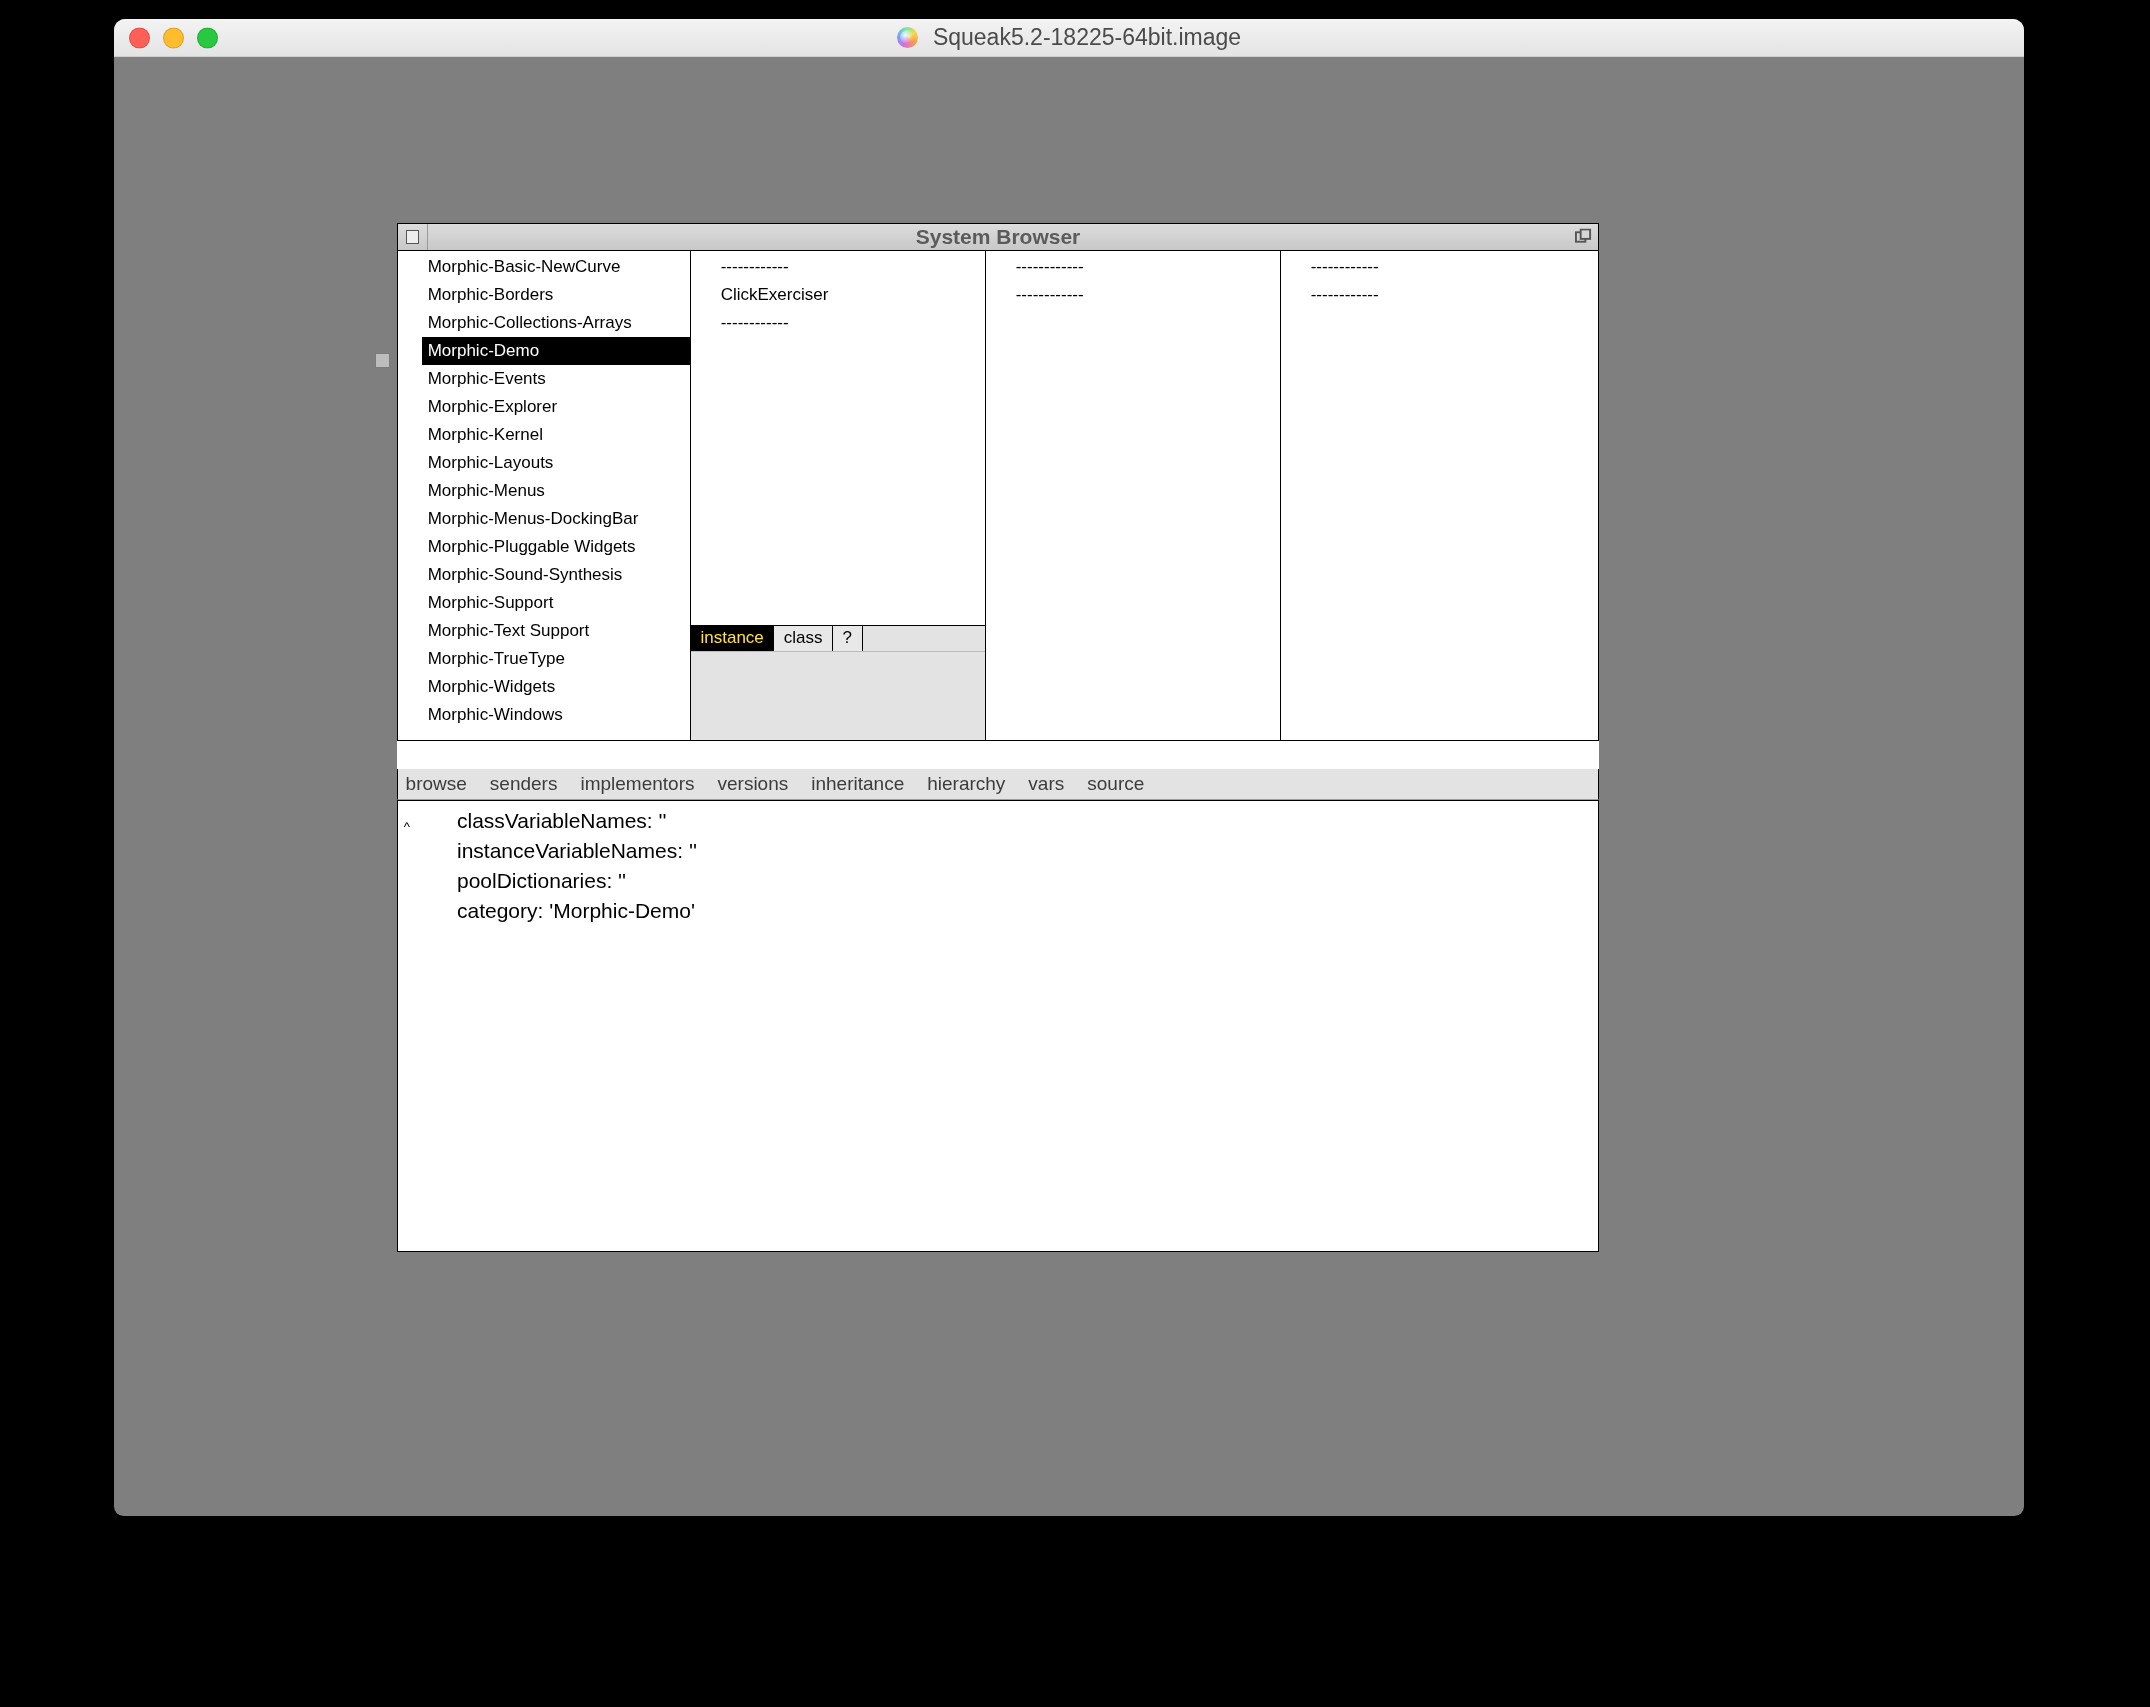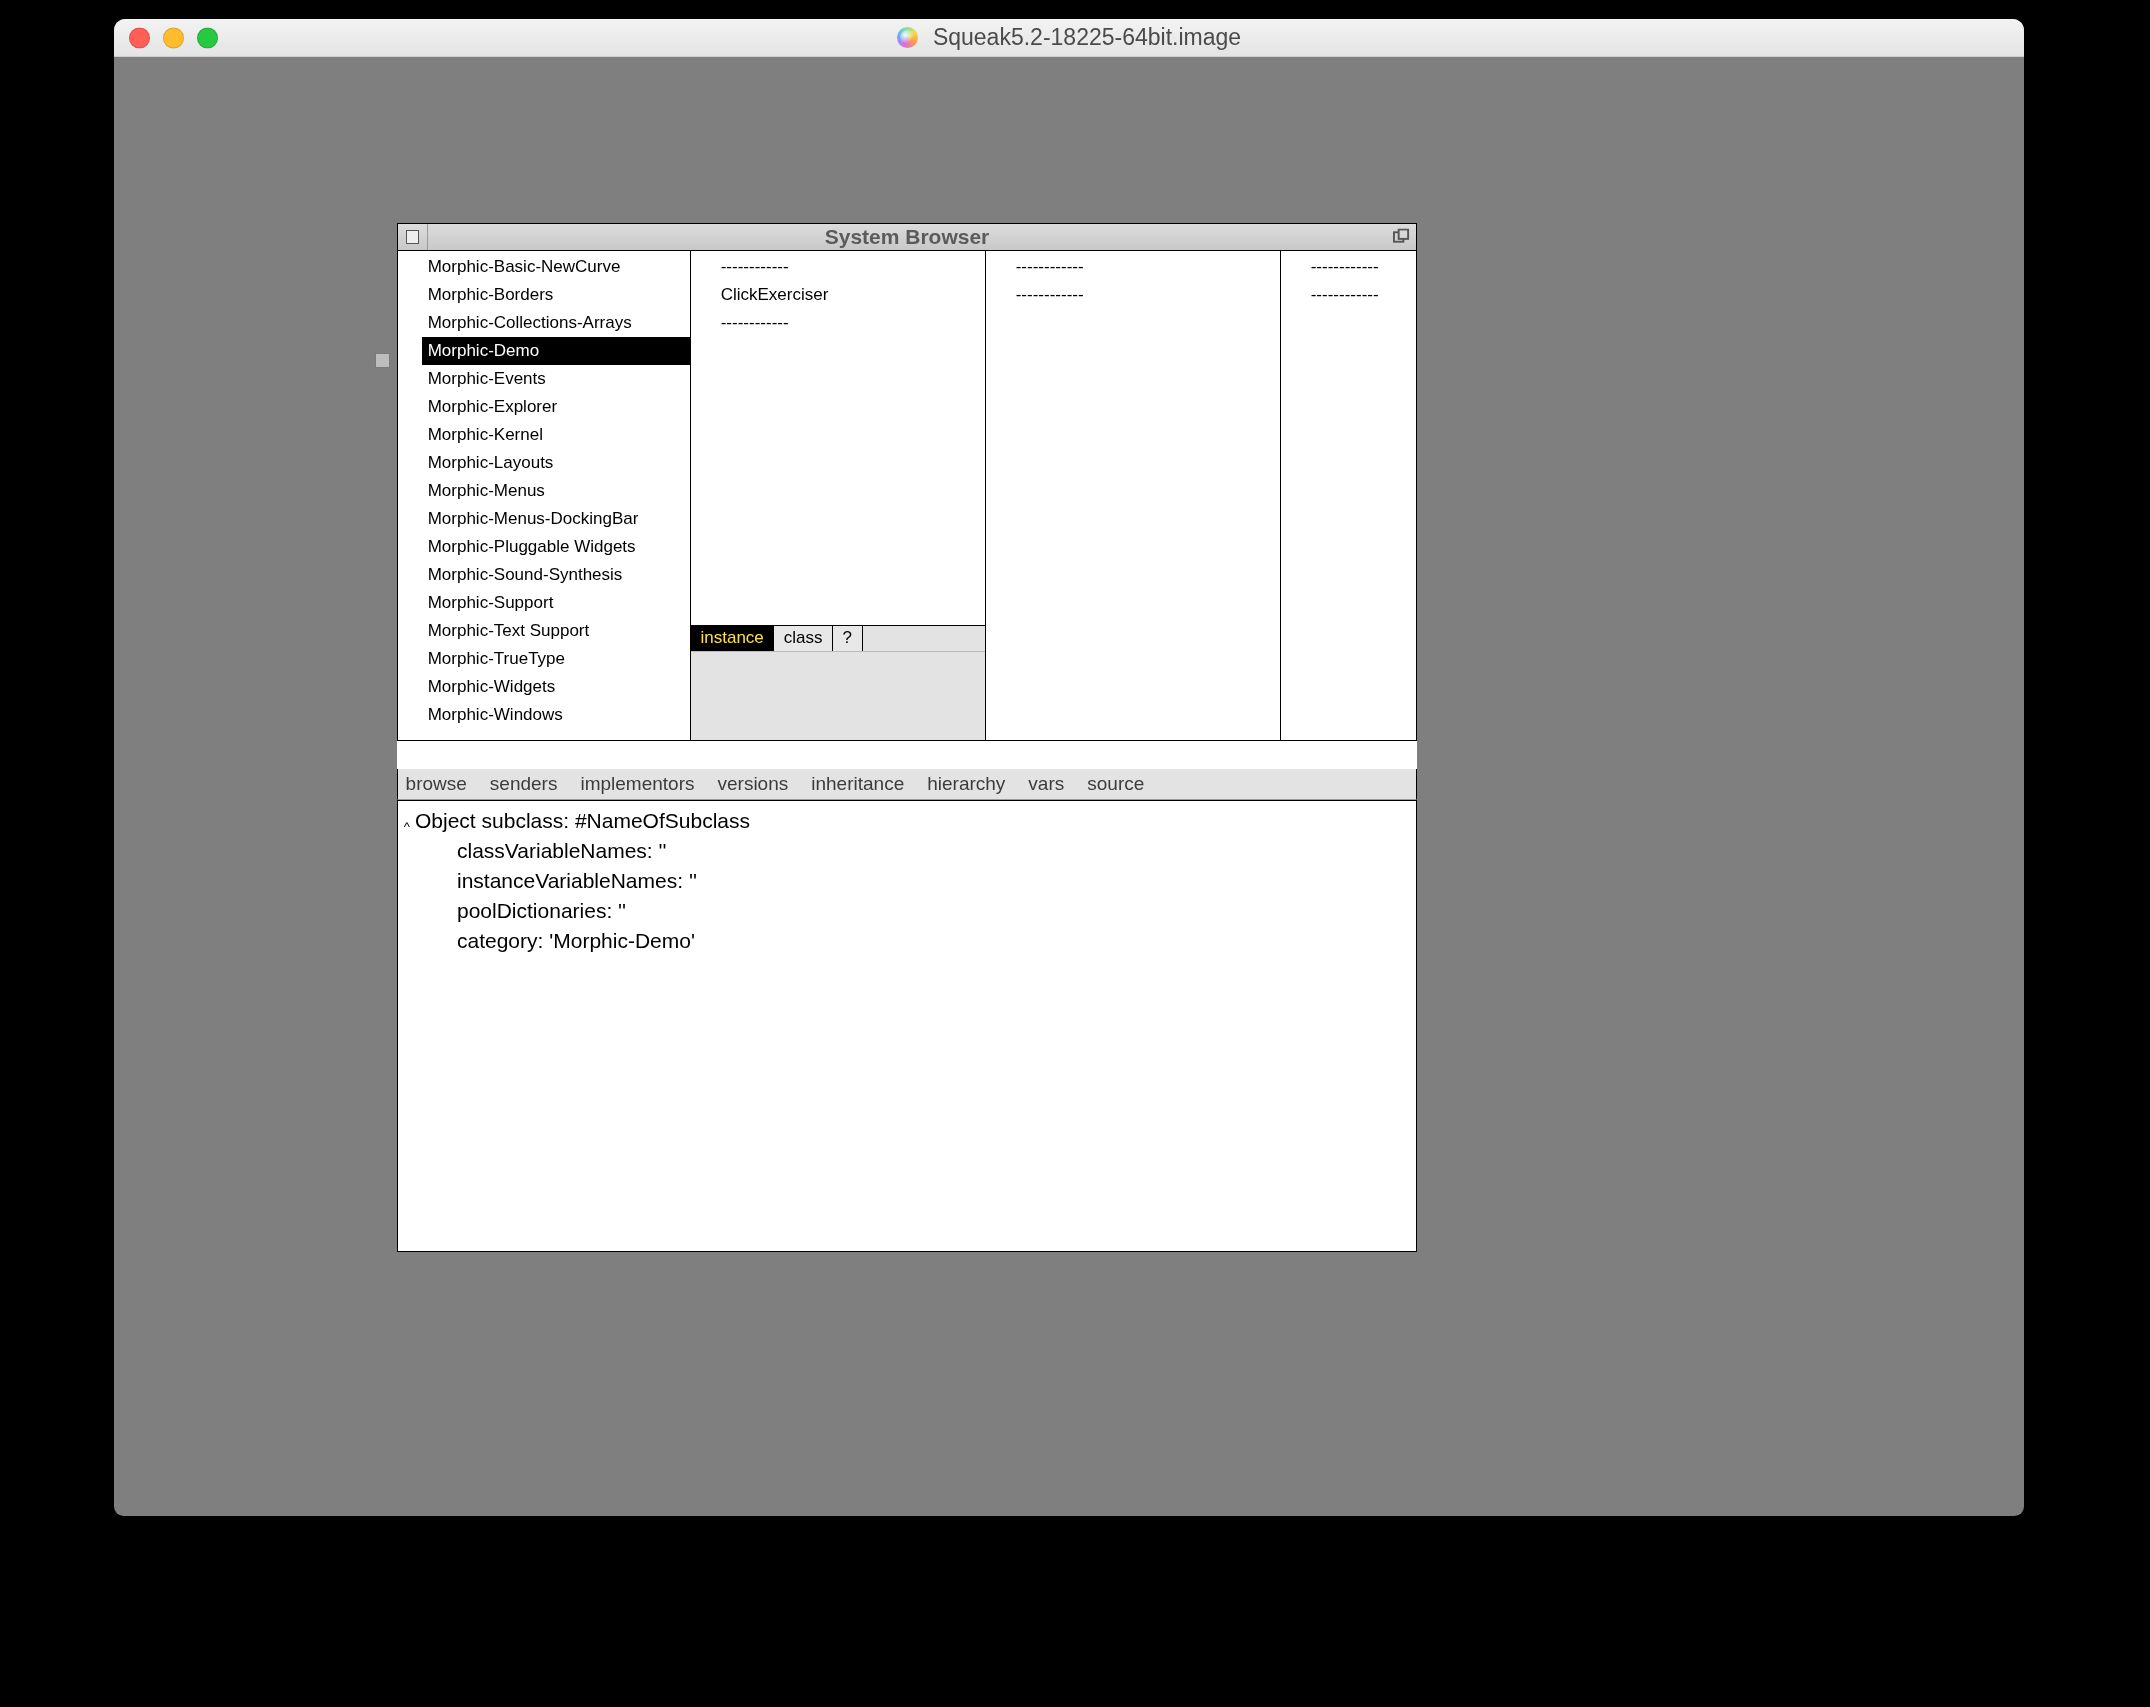--- a/index.html
+++ b/index.html
@@ -65,21 +65,21 @@
     position:absolute; inset:2.8px;
     border-radius:50%;
     background:radial-gradient(circle at 35% 35%, rgba(255,255,255,.9), rgba(255,255,255,0) 60%);
   }
 
   
   .browser-window {
     position: absolute;
     left: 283px;
     top: 204px;
-    width: 1020px;
+    width: 1202px;
     background:#fff;
   }
   .sb-titlebar {
     height: 28px;
     background: linear-gradient(#dcdcdc,#c8c8c8);
     border: 1.9px solid #000;
     display:flex;
     align-items:center;
     position:relative;
   }
@@ -311,21 +311,20 @@
       <span>implementors</span>
       <span>versions</span>
       <span>inheritance</span>
       <span>hierarchy</span>
       <span>vars</span>
       <span>source</span>
     </div>
 
     <div class="code-pane">
       <span class="caret">^</span>
-      <div>Object subclass: #NameOfSubclass</div>
       <div class="code-indent">classVariableNames: ''</div>
       <div class="code-indent">instanceVariableNames: ''</div>
       <div class="code-indent">poolDictionaries: ''</div>
       <div class="code-indent">category: 'Morphic-Demo'</div>
     </div>
 
   </div>
 </div>
 
 

